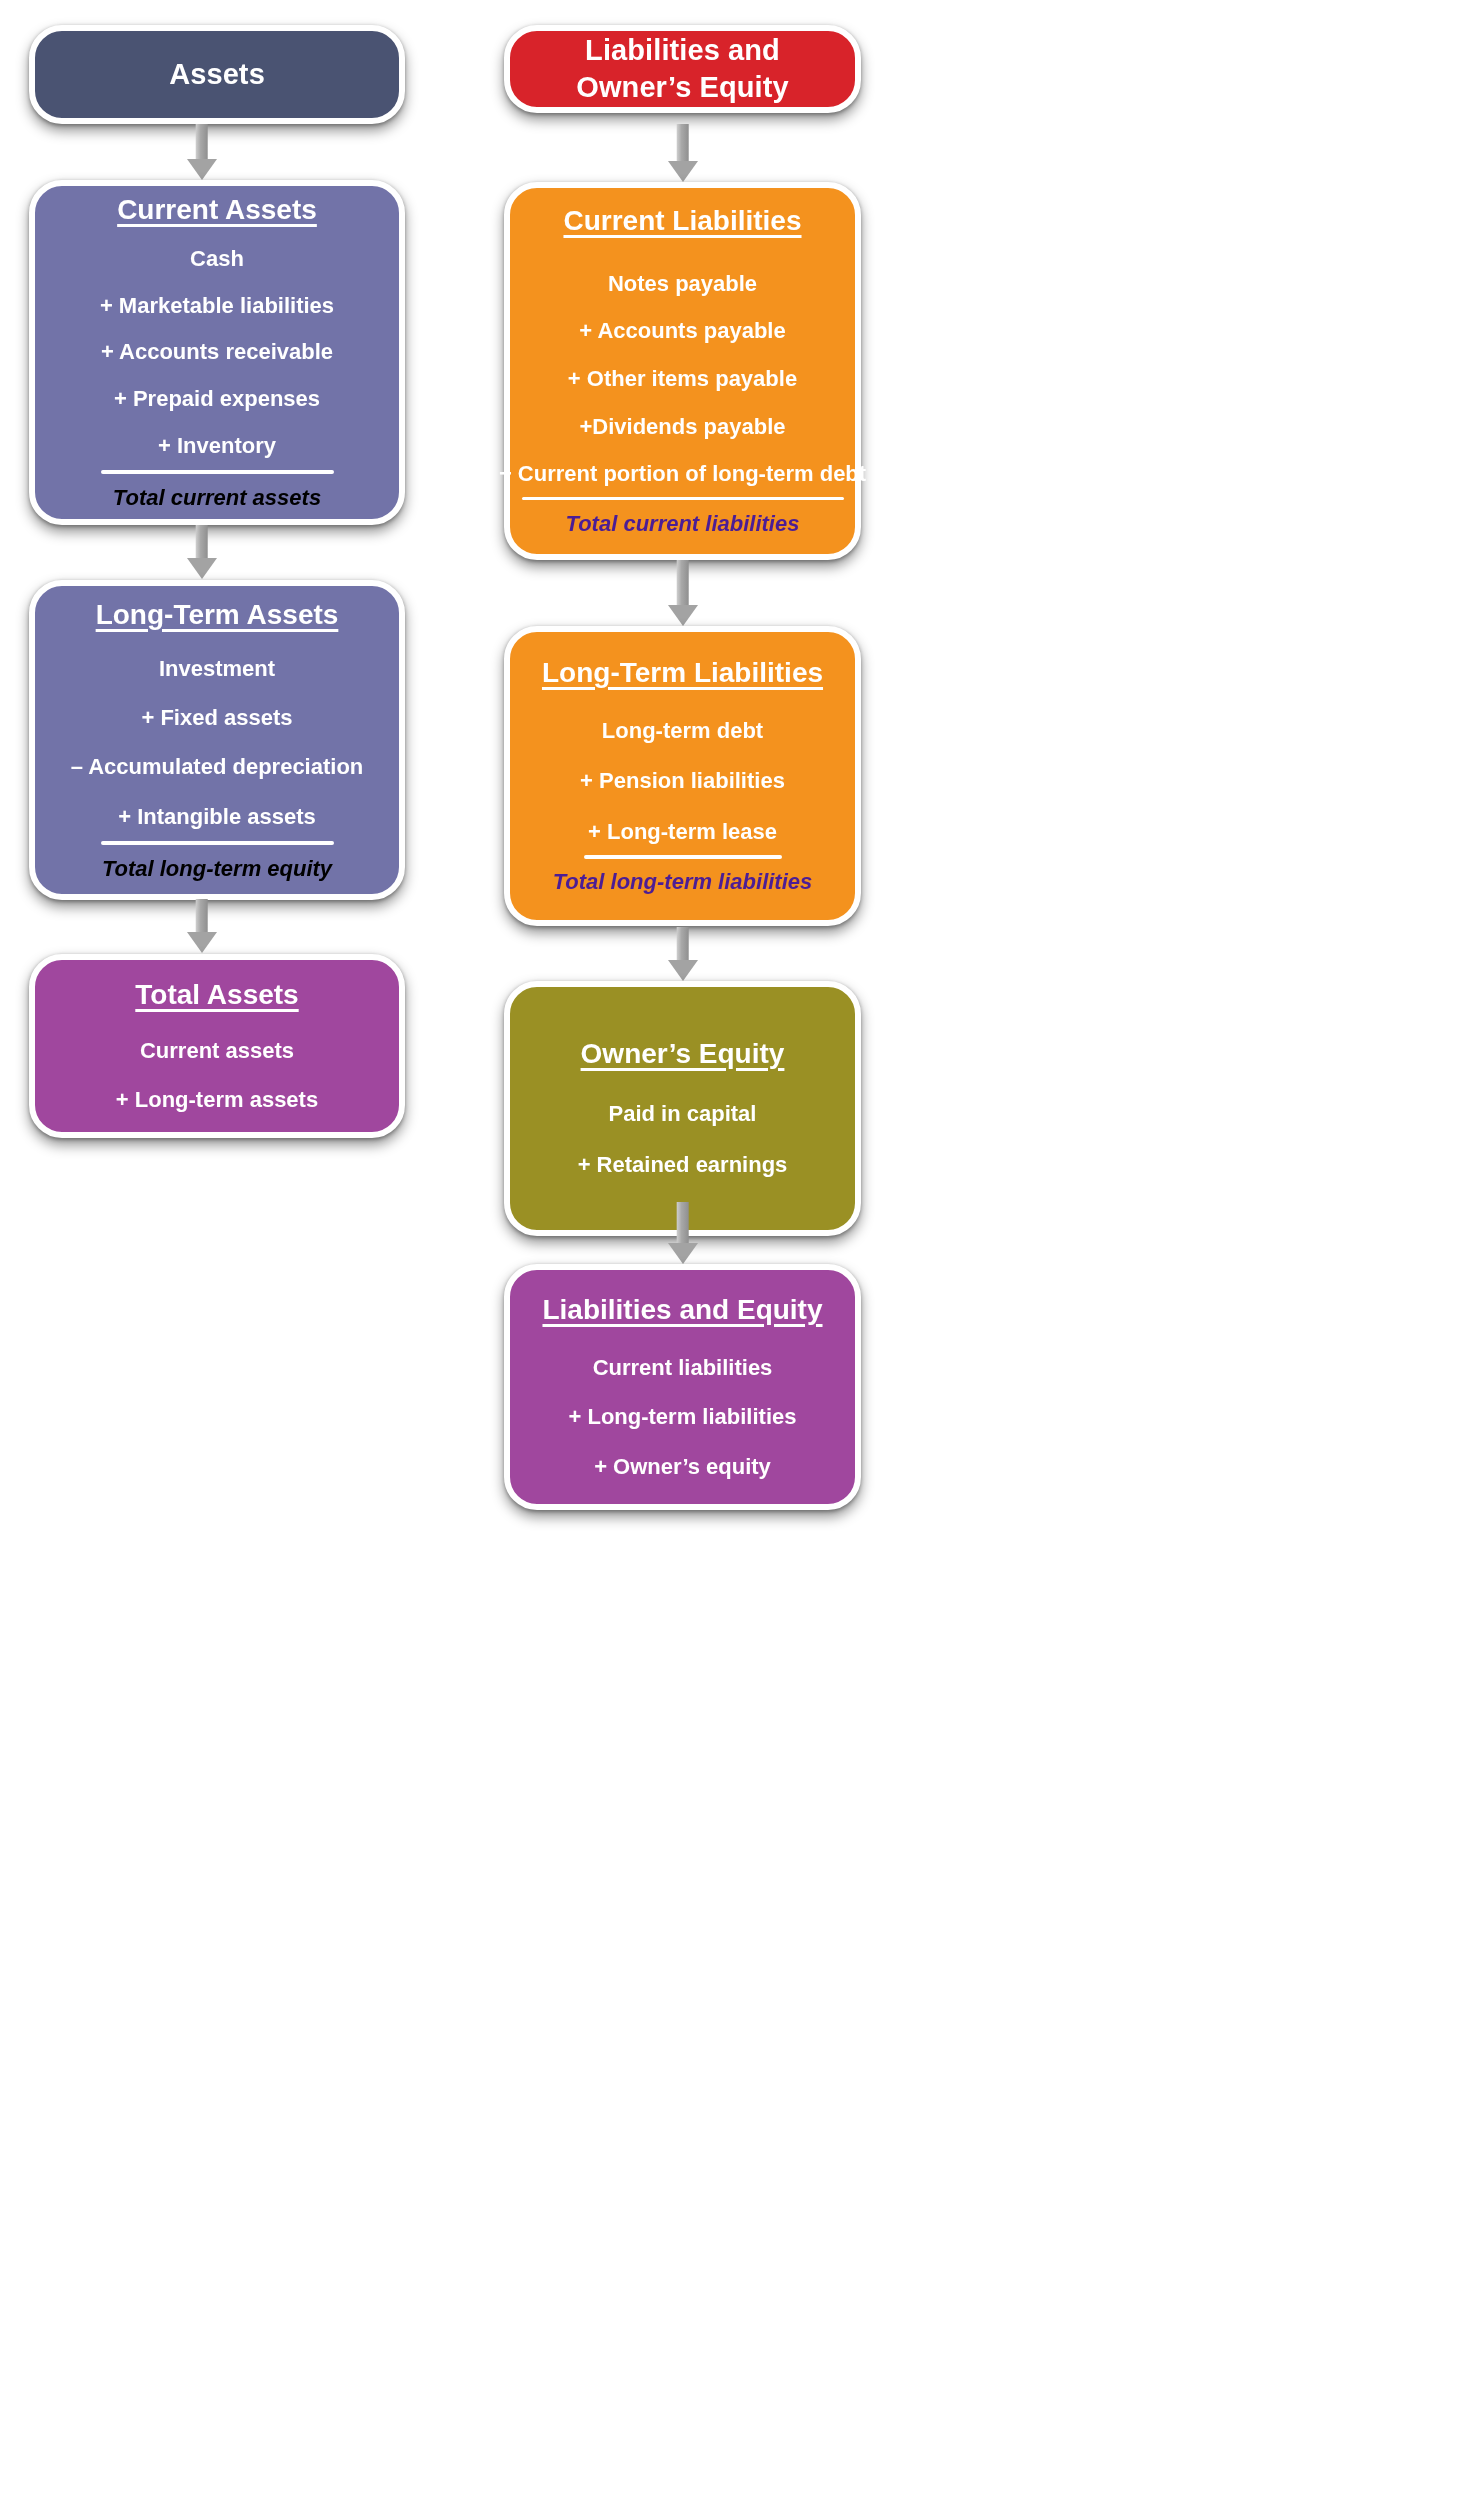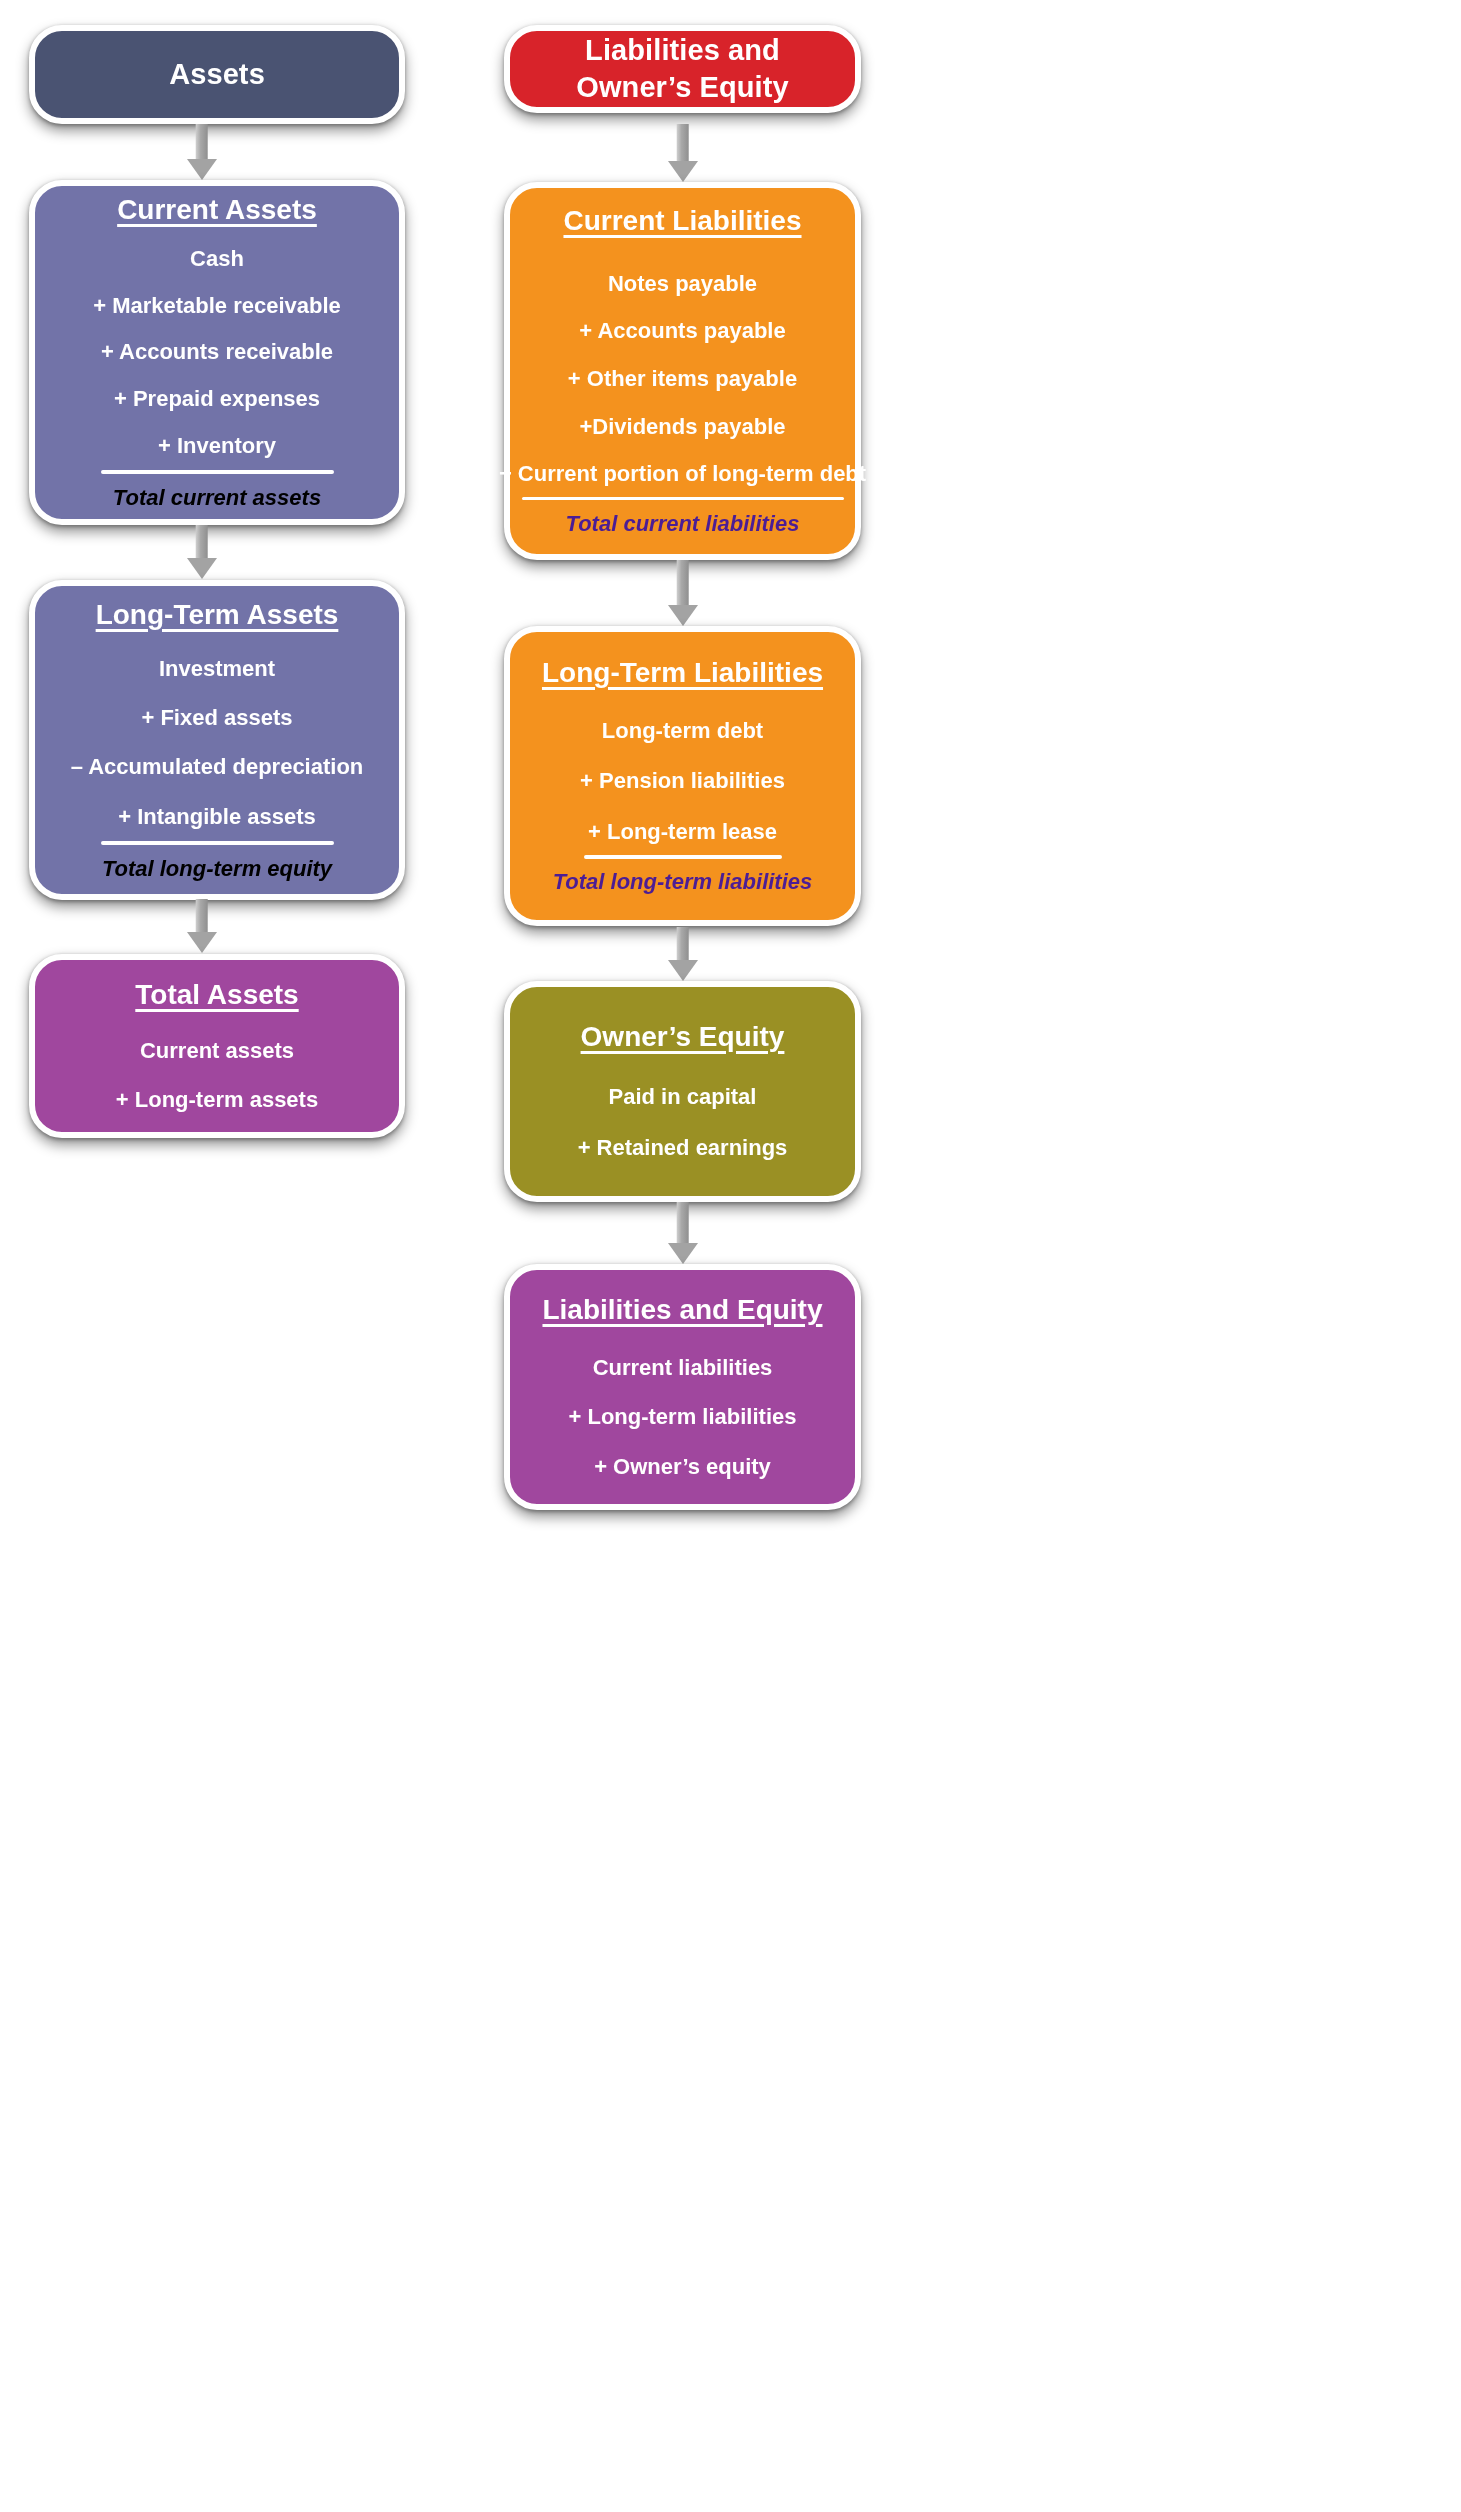--- a/index.html
+++ b/index.html
@@ -59,21 +59,21 @@
 
   <div class="arrow" style="left:186px;top:124px;width:31px;height:56px;">
     <div class="shaft" style="height:35px;"></div>
     <div class="head" style="top:35px;"></div>
   </div>
 
   <div class="box c-asset" style="left:29px;top:180px;width:376px;height:345px;padding:17.4px 13.6px;">
     <div class="rows">
       <div class="sec-title">Current Assets</div>
       <div class="item" style="margin-top:11.6px;">Cash</div>
-      <div class="item" style="margin-top:20.4px;">+ Marketable receivable</div>
+      <div class="item" style="margin-top:20.4px;">+ Marketable liabilities</div>
       <div class="item" style="margin-top:20.4px;">+ Accounts receivable</div>
       <div class="item" style="margin-top:20.4px;">+ Prepaid expenses</div>
       <div class="item" style="margin-top:20.4px;">+ Inventory</div>
       <div class="rule" style="width:233px;margin-top:10.7px;"></div>
       <div class="total" style="margin-top:10.7px;">Total current assets</div>
     </div>
   </div>
 
   <div class="arrow" style="left:186px;top:525px;width:31px;height:54px;">
     <div class="shaft" style="height:33px;"></div>
@@ -141,21 +141,21 @@
       <div class="rule" style="width:198px;margin-top:9.7px;"></div>
       <div class="total on-orange" style="margin-top:10.7px;">Total long-term liabilities</div>
     </div>
   </div>
 
   <div class="arrow" style="left:667px;top:927px;width:31px;height:54px;">
     <div class="shaft" style="height:33px;"></div>
     <div class="head" style="top:33px;"></div>
   </div>
 
-  <div class="box c-equity" style="left:504px;top:981px;width:357px;height:221px;padding:17.4px 9.7px;">
+  <div class="box c-equity" style="left:504px;top:981px;width:357px;height:255px;padding:17.4px 9.7px;">
     <div class="rows">
       <div class="sec-title">Owner’s Equity</div>
       <div class="item" style="margin-top:23px;">Paid in capital</div>
       <div class="item" style="margin-top:25px;">+ Retained earnings</div>
     </div>
   </div>
 
   <div class="arrow" style="left:667px;top:1202px;width:31px;height:62px;">
     <div class="shaft" style="height:41px;"></div>
     <div class="head" style="top:41px;"></div>

